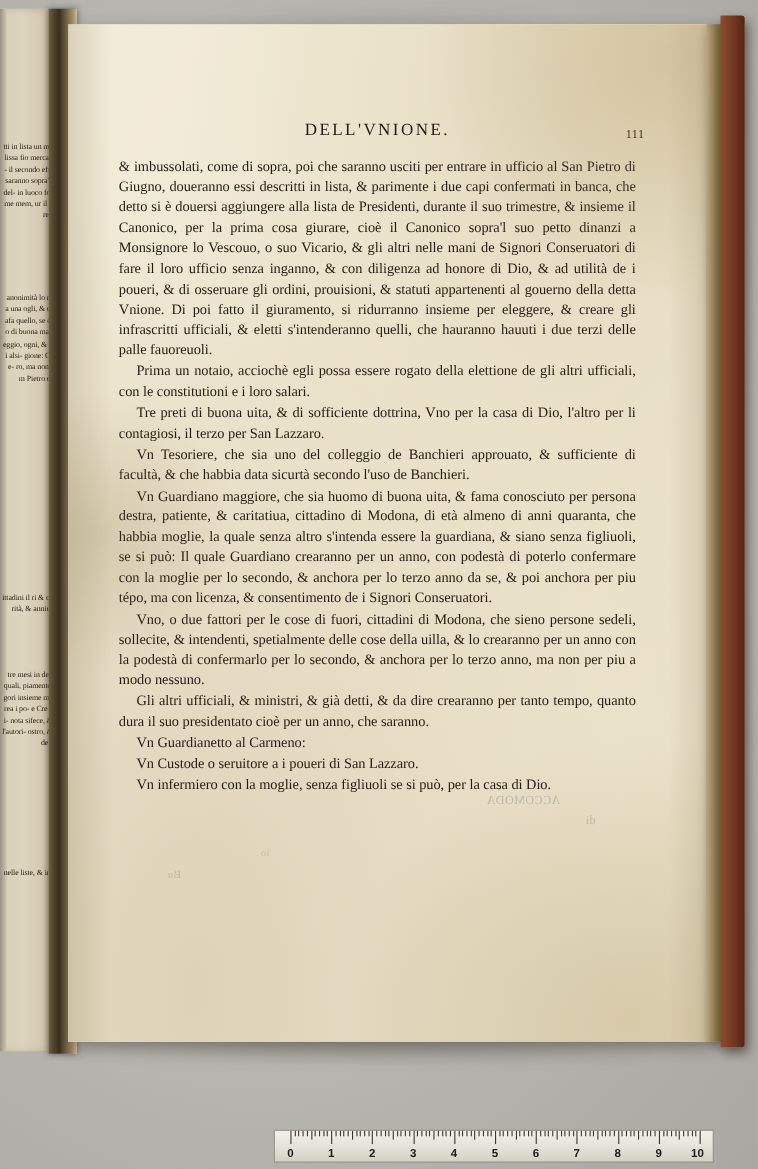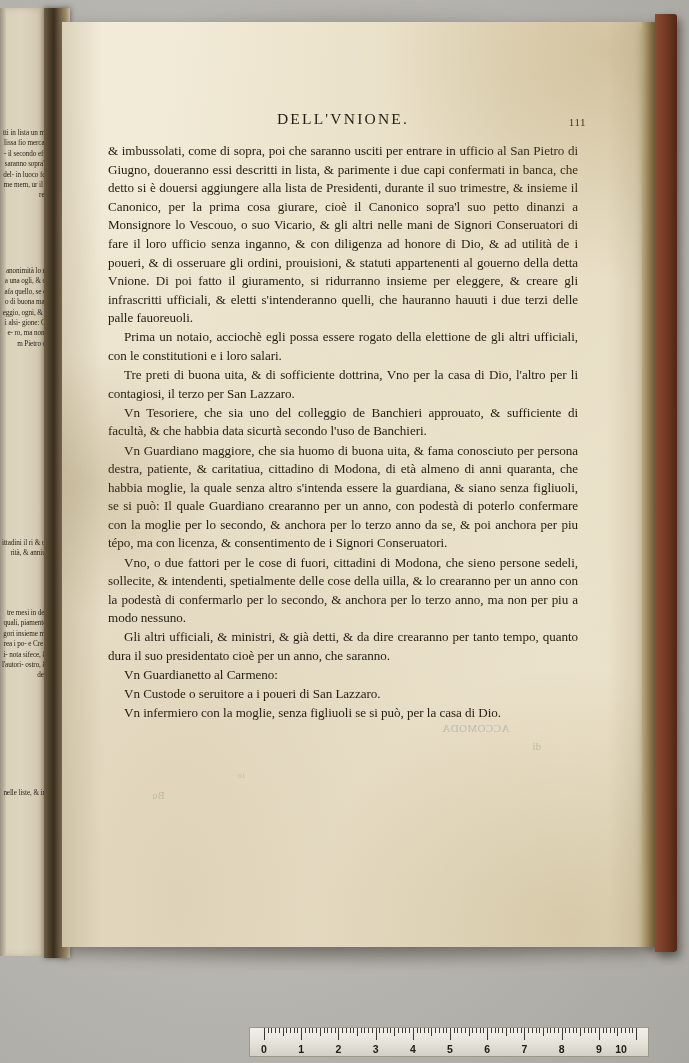--- a/index.html
+++ b/index.html
@@ -369,15 +369,15 @@
       <span style="left: 14px;">0</span>
       <span style="left: 51.2px;">1</span>
       <span style="left: 88.4px;">2</span>
       <span style="left: 125.6px;">3</span>
       <span style="left: 162.8px;">4</span>
       <span style="left: 200px;">5</span>
       <span style="left: 237.2px;">6</span>
       <span style="left: 274.4px;">7</span>
       <span style="left: 311.6px;">8</span>
       <span style="left: 348.8px;">9</span>
-      <span style="left: 371px; text-align: center;">10</span>
+      <span style="left: 384px; text-align: center;">10</span>
     </div>
 </div>
 
 </body></html>

